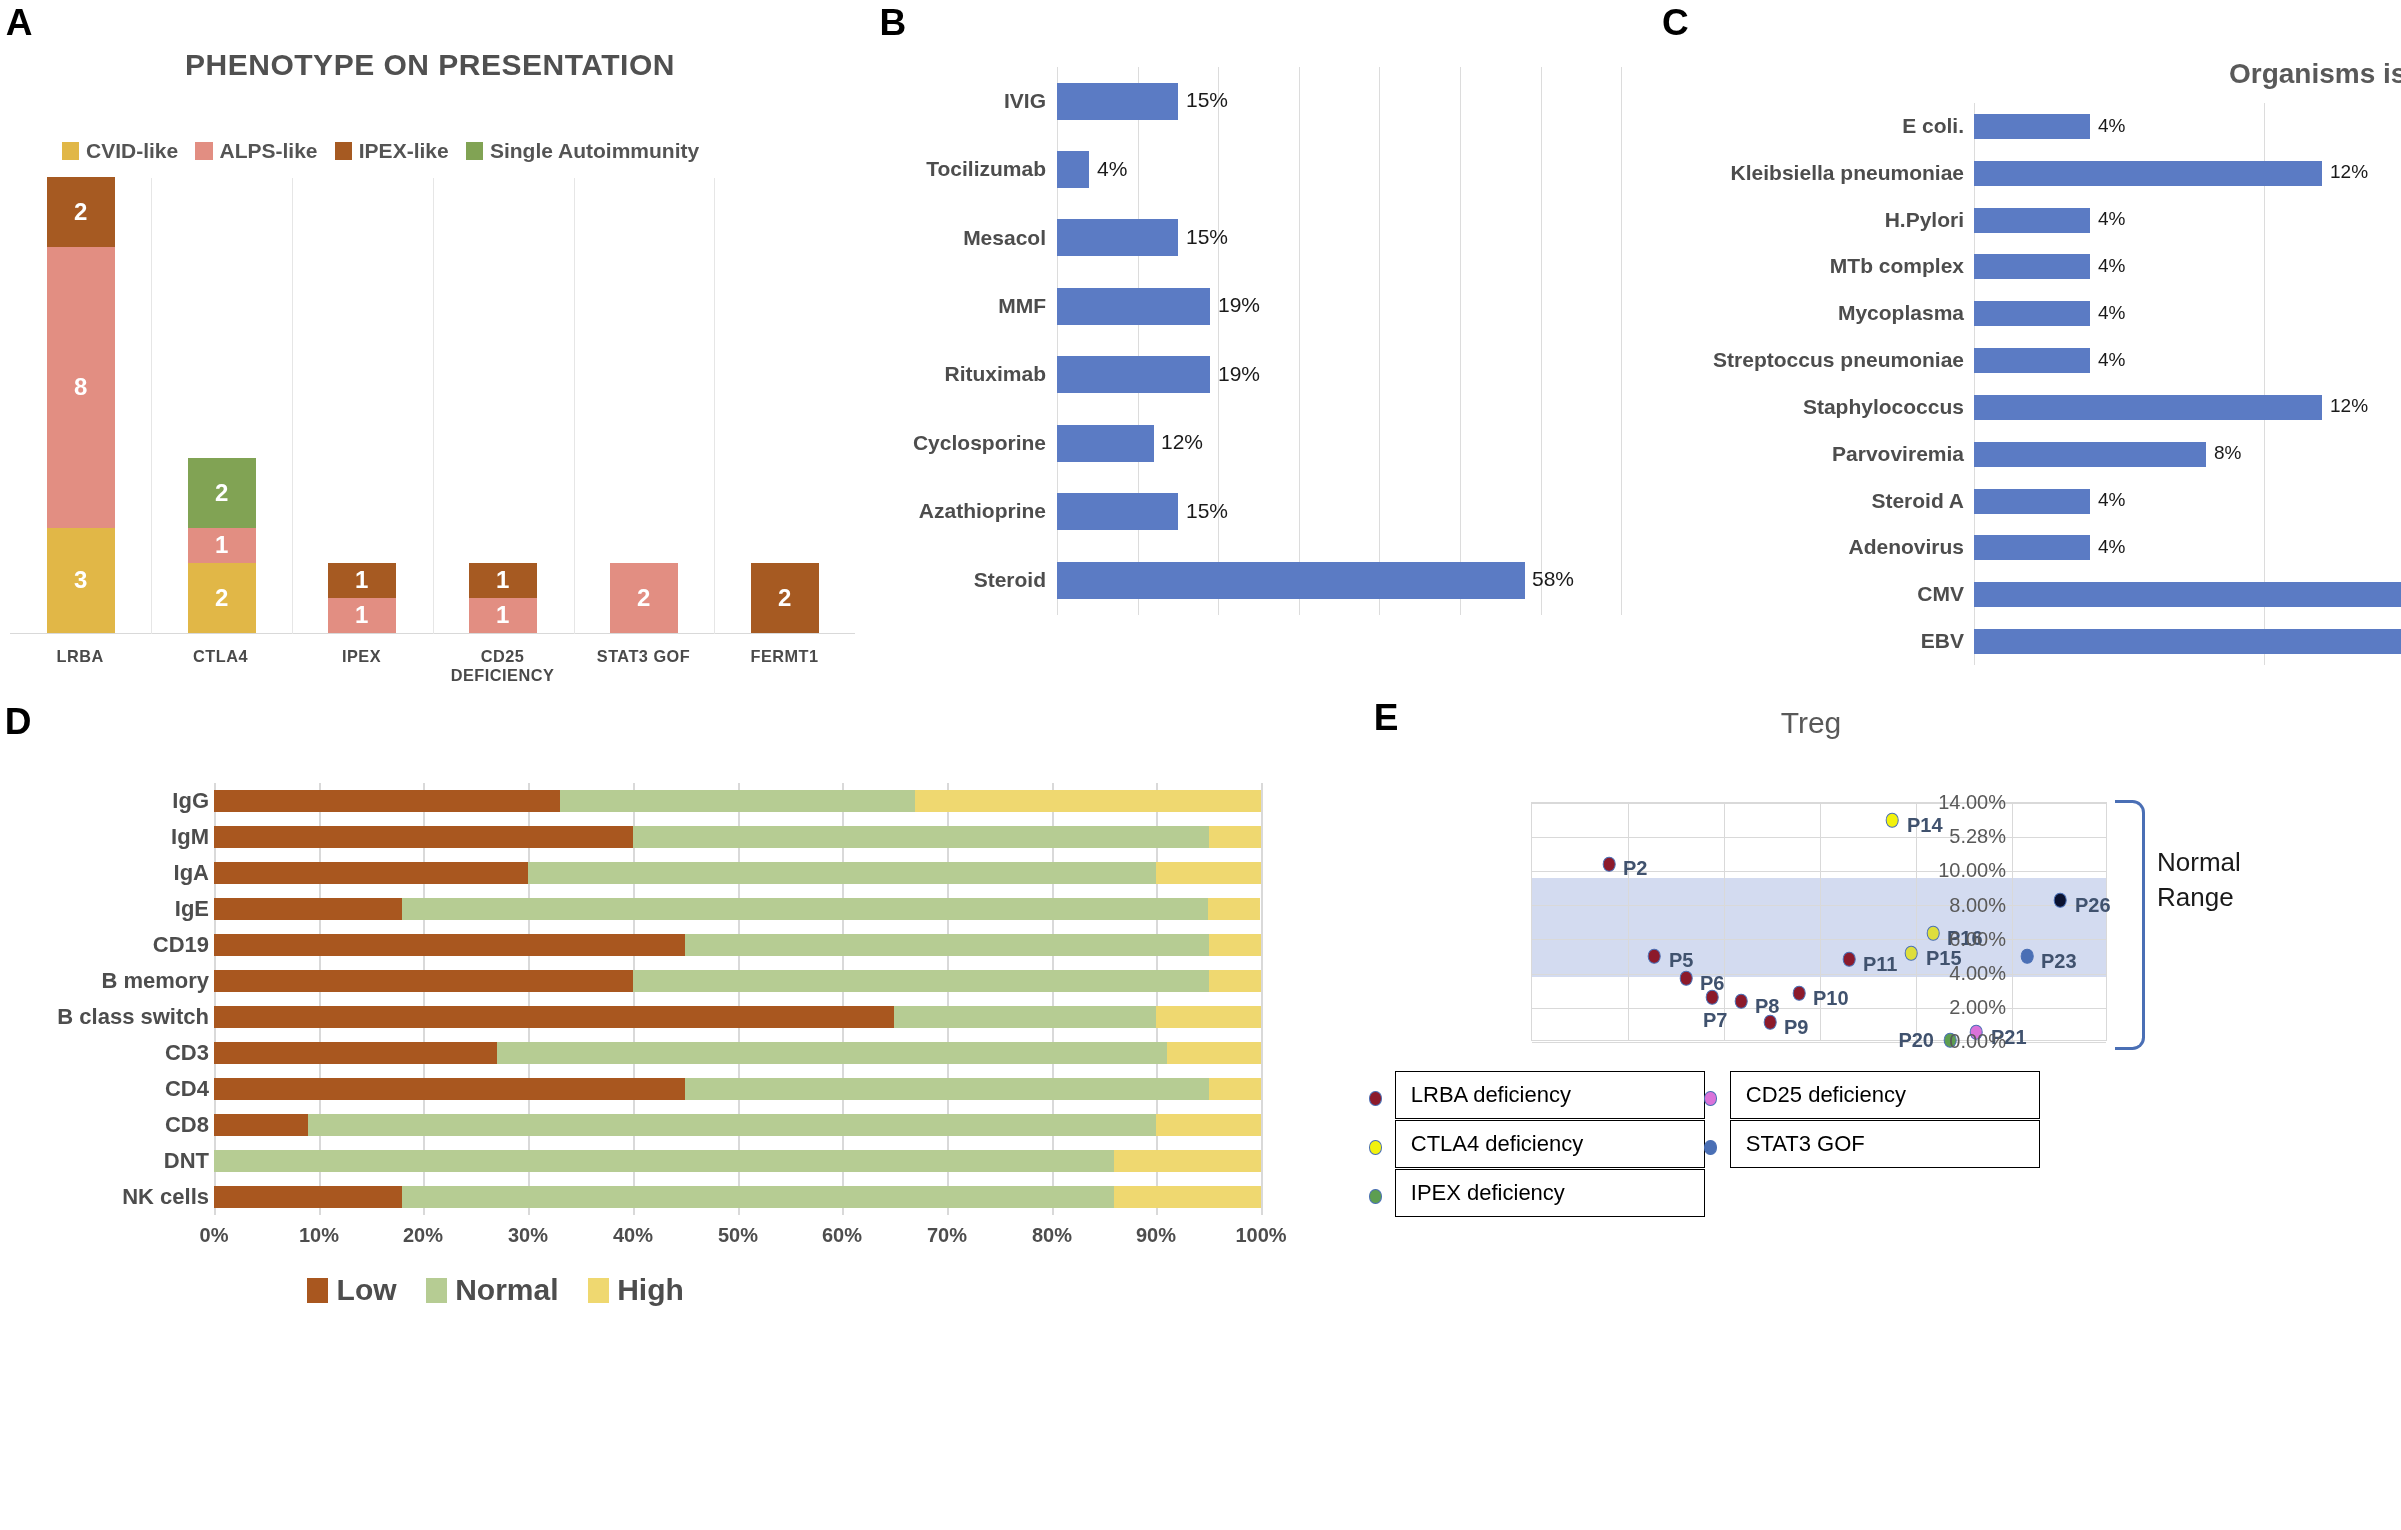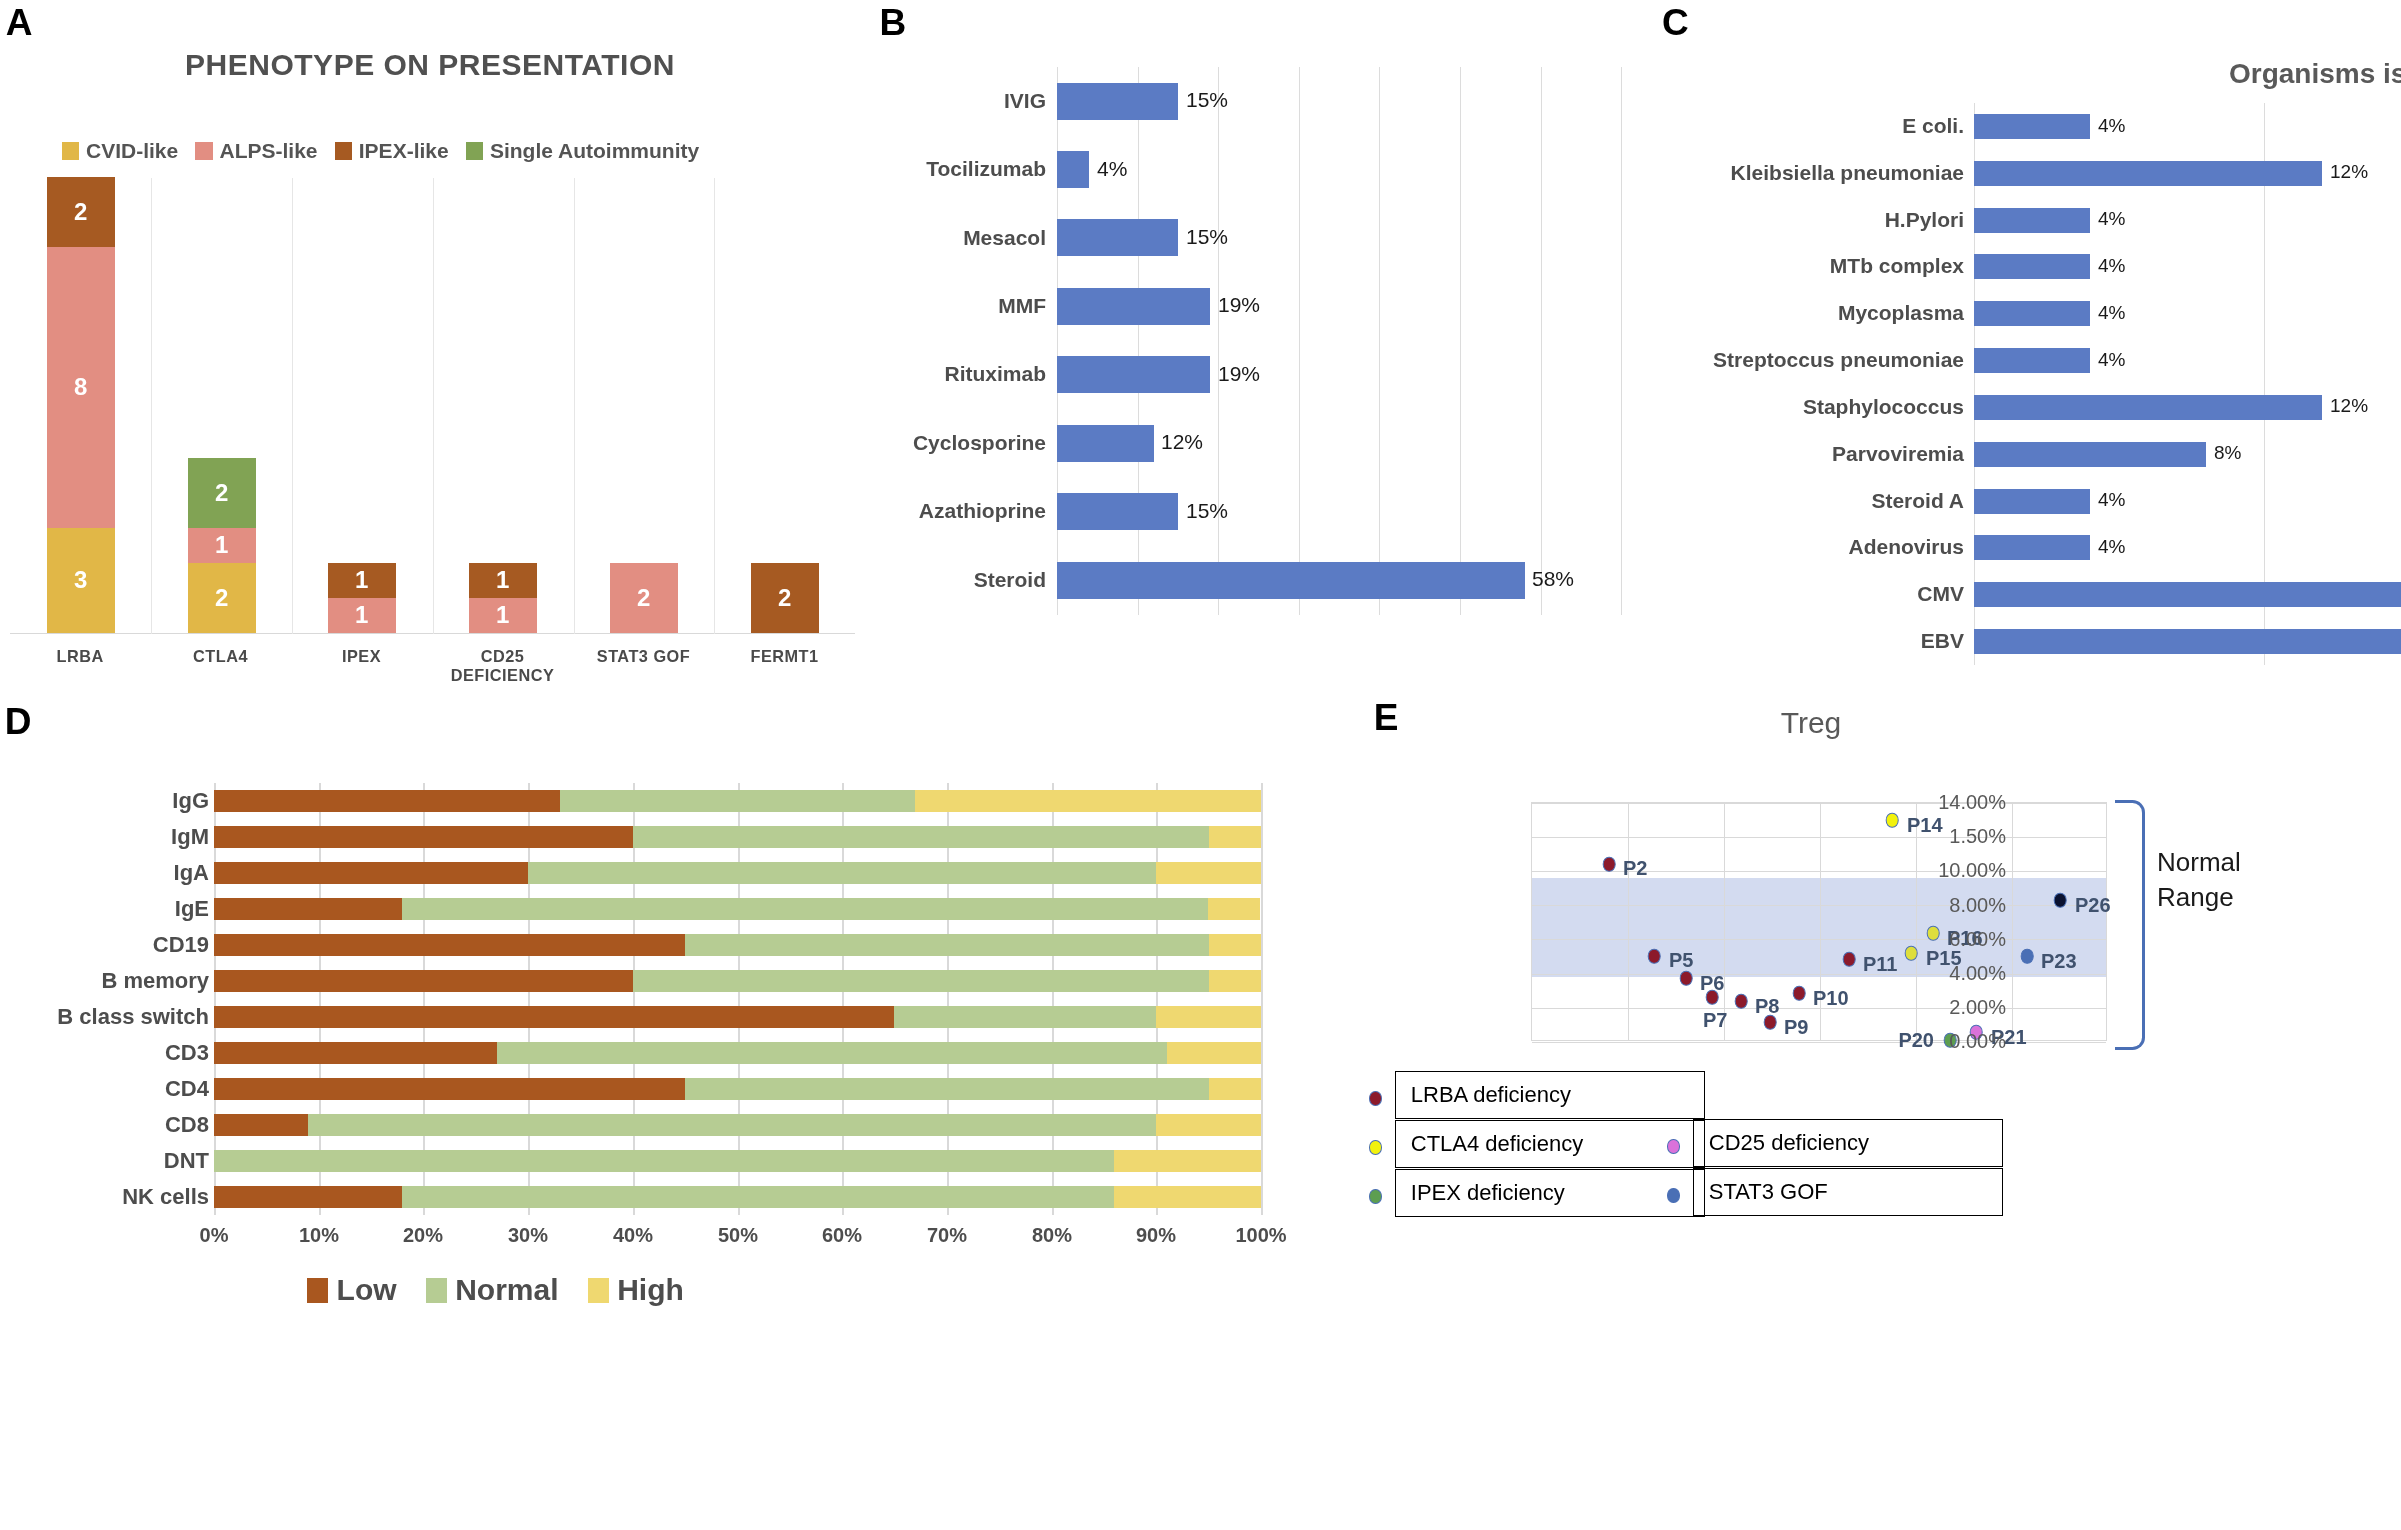--- a/index.html
+++ b/index.html
@@ -387,37 +387,37 @@
             <span class="legtxt">CTLA4 deficiency</span>
           </div>
         </div>
         <div class="legitem">
           <div class="legdot" style="background: rgb(93, 158, 80);"></div>
           <div class="legbox">
             <span class="legtxt">IPEX deficiency</span>
           </div>
         </div>
       </div>
-      <div class="legcol" style="left: 298px; margin-top: 48px;">
+      <div class="legcol" style="left: 335px;">
         <div class="legitem">
           <div class="legdot" style="background: rgb(218, 114, 218);"></div>
           <div class="legbox">
             <span class="legtxt">CD25 deficiency</span>
           </div>
         </div>
         <div class="legitem">
           <div class="legdot" style="background: rgb(74, 111, 181);"></div>
           <div class="legbox">
             <span class="legtxt">STAT3 GOF</span>
           </div>
         </div>
       </div>
     </div>
 <div class="yt" style="top: 354px;">0.00%</div>
     <div class="yt" style="top: 320px;">2.00%</div>
     <div class="yt" style="top: 286px;">4.00%</div>
     <div class="yt" style="top: 252px;">6.00%</div>
     <div class="yt" style="top: 218px;">8.00%</div>
     <div class="yt" style="top: 183px;">10.00%</div>
-    <div class="yt" style="top: 149px;">1.50%</div>
+    <div class="yt" style="top: 149px;">5.28%</div>
     <div class="yt" style="top: 115px; margin-left: 39px;">14.00%</div>
   </div>
 
 
 </body></html>

